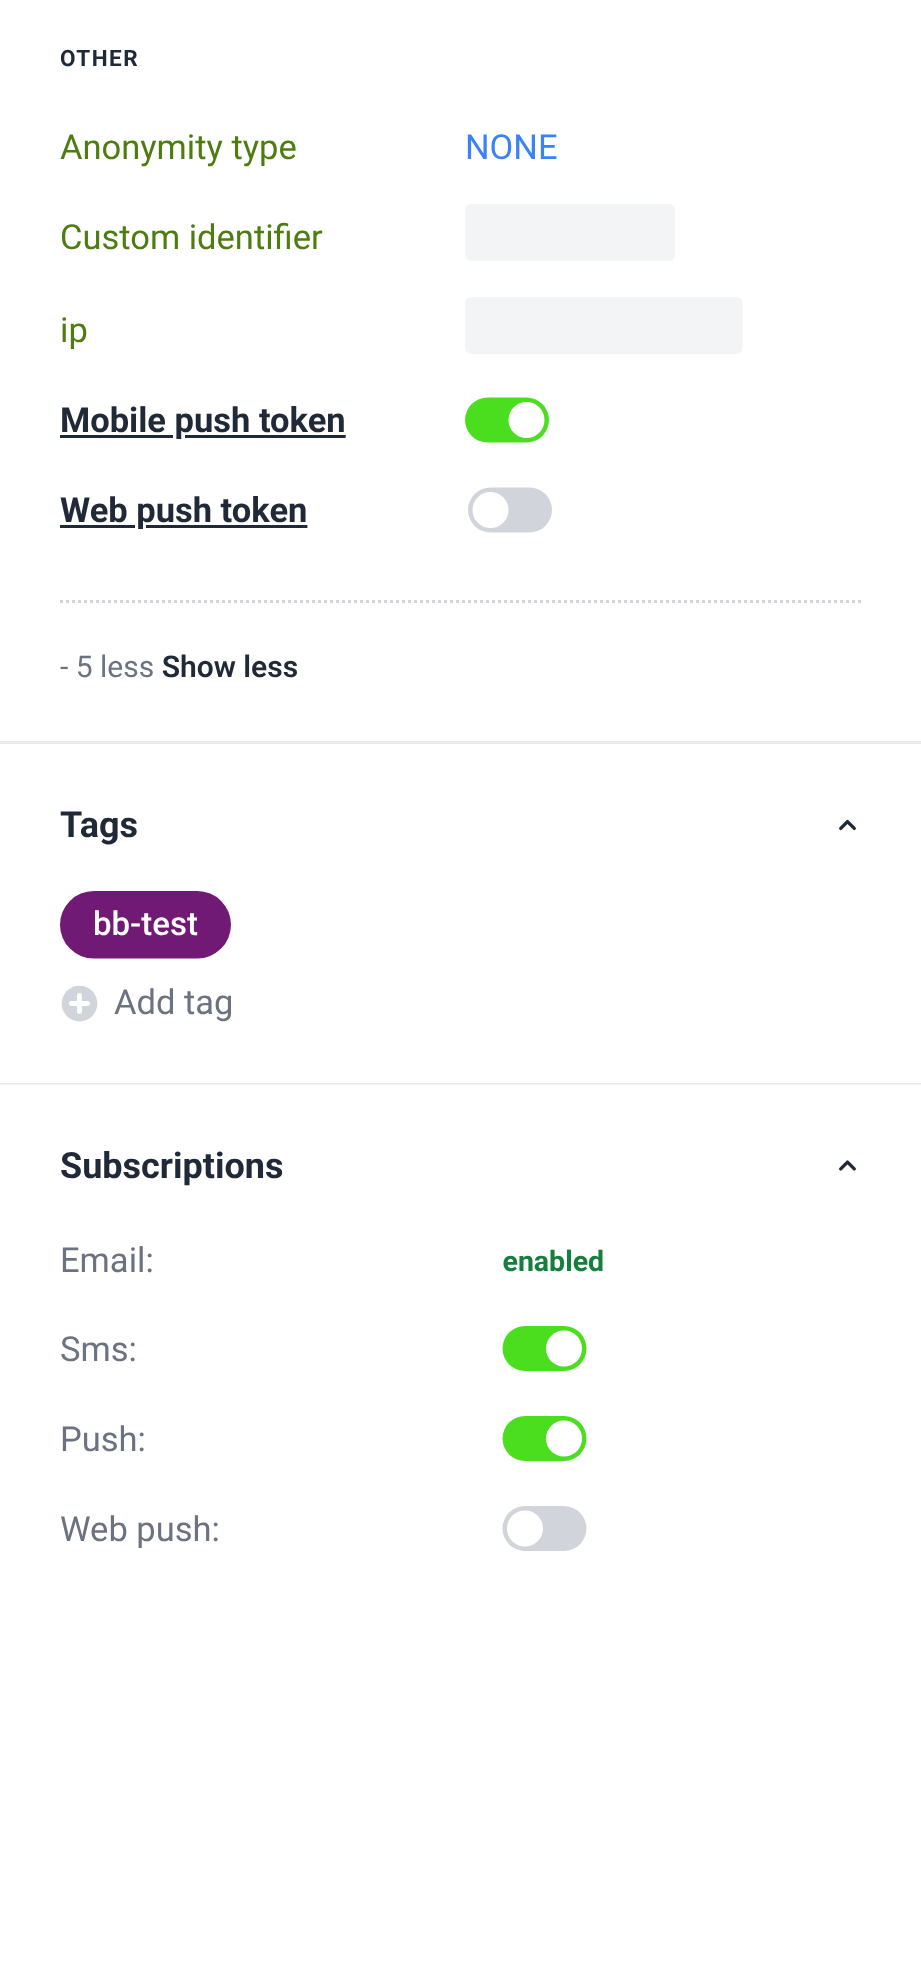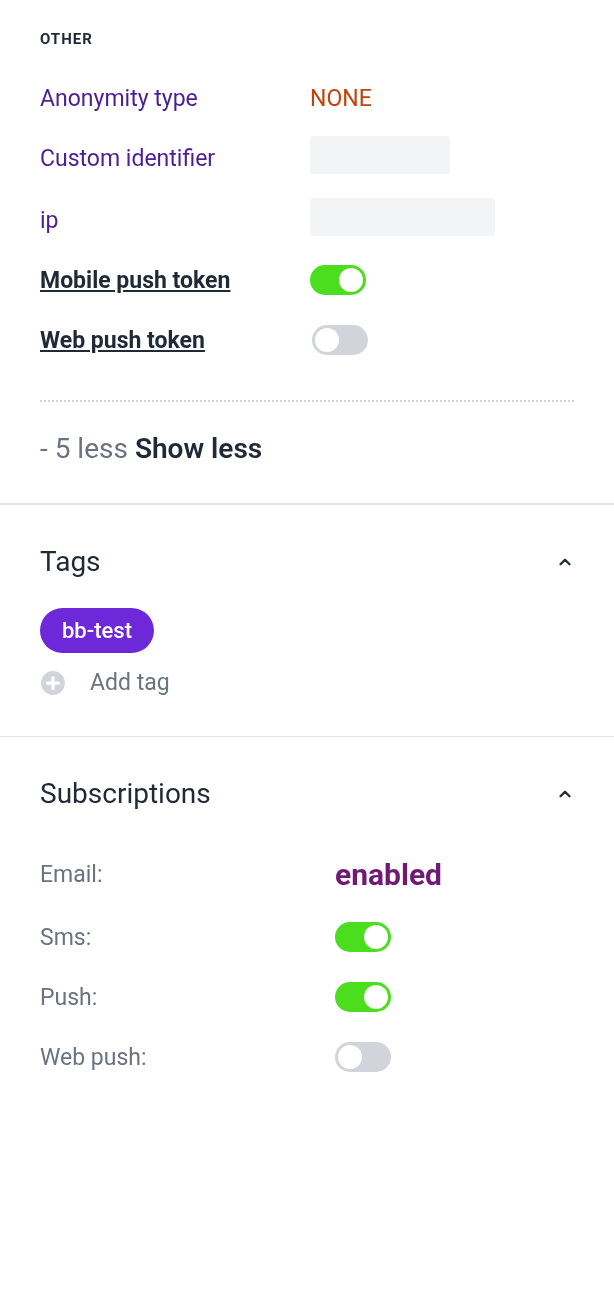--- a/index.html
+++ b/index.html
@@ -25,31 +25,31 @@
       margin-bottom: 30px;
     }
     .kv-row {
       display: flex;
       align-items: center;
       margin-bottom: 18px;
       min-height: 40px;
     }
     .kv-label {
       font-size: 23px;
-      color: #4c1d95;
+      color: #4d7c0f;
       flex: 0 0 270px;
     }
     .kv-label.bold {
       font-weight: 700;
       color: #1f2937;
       text-decoration: underline;
     }
     .kv-value {
       font-size: 23px;
-      color: #c2410c;
+      color: #3b82f6;
     }
     .redact {
       display: inline-block;
       height: 38px;
       border-radius: 4px;
       background: #f3f4f6;
     }
     .redact.short { width: 140px; }
     .redact.long { width: 185px; }
     .toggle {
@@ -72,21 +72,21 @@
       background: #fff;
     }
     .toggle.on .knob { right: 3px; }
     .toggle.off .knob { left: 3px; }
     .divider-dotted {
       border: none;
       border-top: 2px dotted #d1d5db;
       margin: 40px 0 30px 0;
     }
     .showless-row {
-      font-size: 28px;
+      font-size: 20px;
       color: #6b7280;
     }
     .showless-row .strong {
       color: #1f2937;
       font-weight: 600;
     }
     .section {
       padding: 40px 40px;
       border: 1px solid #e5e7eb;
       border-left: none;
@@ -95,74 +95,74 @@
       position: relative;
     }
     .section + .section { margin-top: -1px; }
     .section-header {
       display: flex;
       align-items: center;
       justify-content: space-between;
       cursor: pointer;
     }
     .section-title {
-      font-size: 28px;
-      font-weight: 400;
+      font-size: 24px;
+      font-weight: 700;
       color: #1f2937;
     }
     .chevron {
       width: 18px;
       height: 18px;
       flex-shrink: 0;
     }
     .tag-body {
       margin-top: 30px;
     }
     .tag-pill {
       display: inline-block;
-      background: #6d28d9;
+      background: #701a75;
       color: #fff;
       font-size: 22px;
       font-weight: 500;
       padding: 10px 22px;
       border-radius: 24px;
       margin-bottom: 16px;
       cursor: pointer;
       text-align: right;
     }
     .add-tag {
       display: flex;
       align-items: center;
-      gap: 24px;
+      gap: 10px;
       color: #6b7280;
       font-size: 23px;
       cursor: pointer;
     }
     .plus-circle {
       width: 26px;
       height: 26px;
       flex-shrink: 0;
     }
     .subs-body {
-      margin-top: 47px;
+      margin-top: 36px;
     }
     .subs-row {
       display: flex;
       align-items: center;
       margin-bottom: 30px;
     }
     .subs-label {
       font-size: 23px;
       color: #6b7280;
       flex: 0 0 295px;
     }
     .subs-value {
-      font-size: 30px;
-      font-weight: 700;
-      color: #701a75;
+      font-size: 19px;
+      font-weight: 700;
+      color: #15803d;
     }
   </style>
 </head>
 <body>
 
 <div class="other-section">
   <div class="section-label">OTHER</div>
 
   <div class="kv-row">
     <div class="kv-label">Anonymity type</div>

